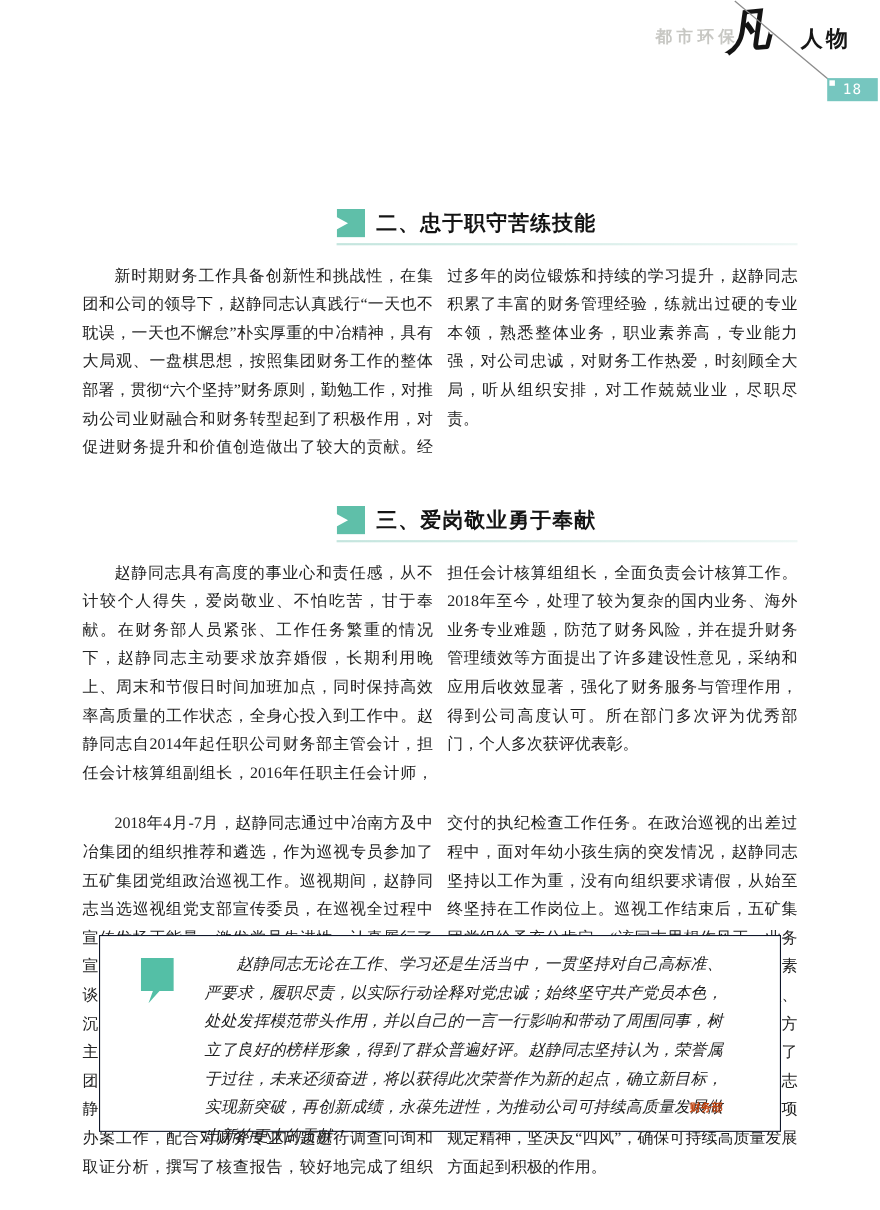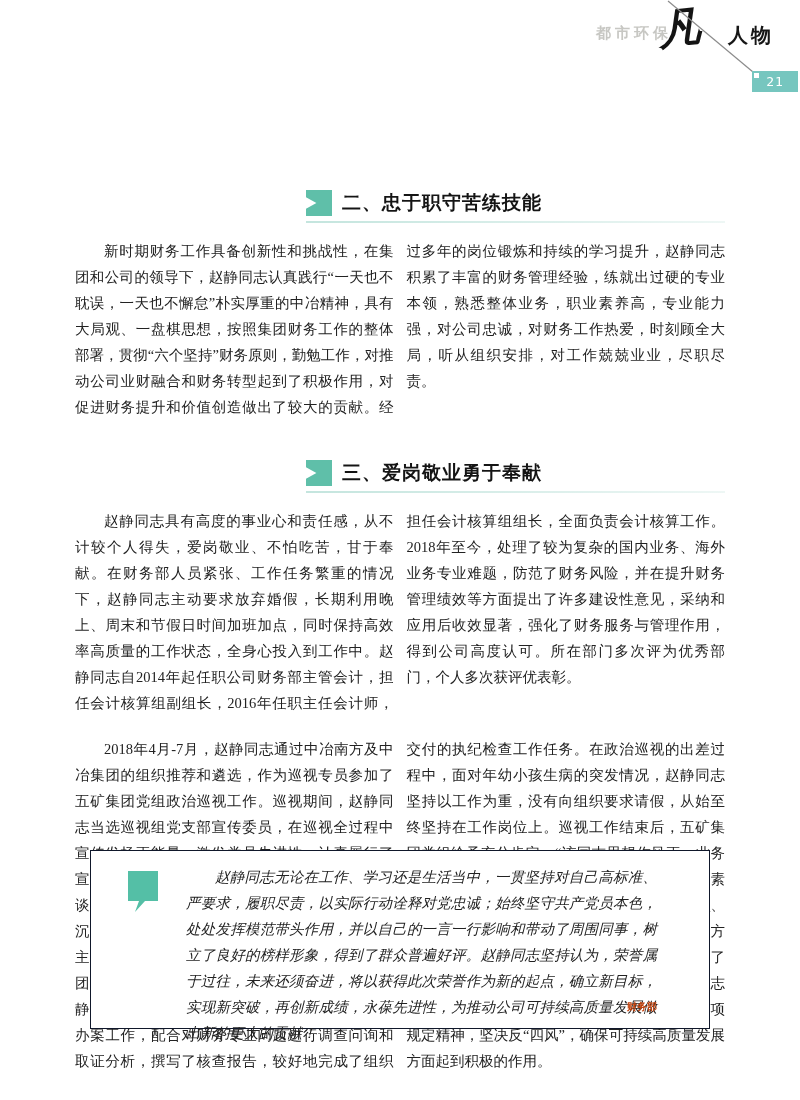--- a/index.html
+++ b/index.html
@@ -48,21 +48,21 @@
 <body>
 
 <div class="page">
 
   <div class="magazine-name">都市环保</div>
   <div class="logo-char">凡</div>
   <svg class="header-line" width="800" height="100">
     <line x1="668" y1="1" x2="753" y2="72" stroke="#8c8c8c" stroke-width="1.2"></line>
   </svg>
   <div class="section-label">人物</div>
-  <div class="page-badge">21</div>
+  <div class="page-badge">18</div>
 
   <div class="content">
 
     <div class="section">
       <div class="sec-head">
         <div class="title-wrap">
           <span class="sec-marker"></span>
           <span class="sec-title">二、忠于职守苦练技能</span>
         </div>
         <div class="sec-underline"></div>

